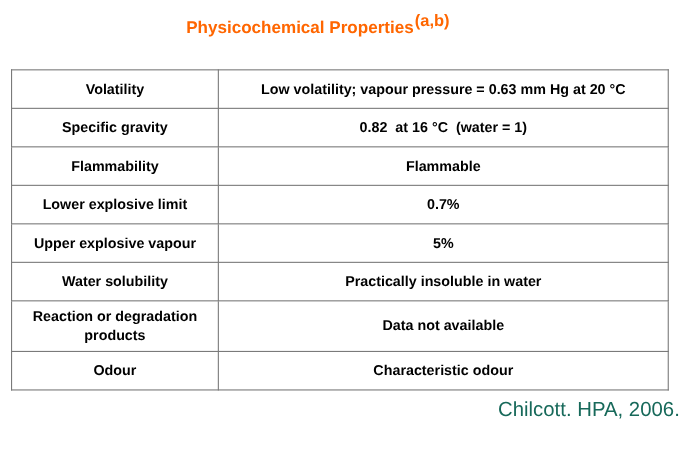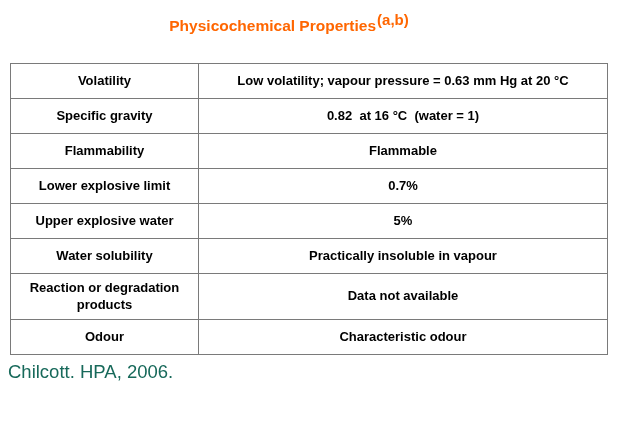--- a/index.html
+++ b/index.html
@@ -52,20 +52,21 @@
     line-height: 1.25;
   }
   td.prop { width: 167px; }
   tr.row  { height: 35px; }
   tr.row.tall { height: 46px; }
   .citation {
     margin: 5px 0 0 8px;
     color: #17695A;
     font-size: 18.5px;
     line-height: 24px;
+    text-align: right;
   }
 </style>
 </head>
 <body>
 
 <div class="page">
 
   <div class="title-wrap">
     <span>Physicochemical Properties</span><span class="title-sup">(a,b)</span>
   </div>
@@ -82,26 +83,26 @@
       </tr>
       <tr class="row">
         <td class="prop">Flammability</td>
         <td class="val">Flammable</td>
       </tr>
       <tr class="row">
         <td class="prop">Lower explosive limit</td>
         <td class="val">0.7%</td>
       </tr>
       <tr class="row">
-        <td class="prop">Upper explosive water</td>
+        <td class="prop">Upper explosive vapour</td>
         <td class="val">5%</td>
       </tr>
       <tr class="row">
         <td class="prop">Water solubility</td>
-        <td class="val">Practically insoluble in vapour</td>
+        <td class="val">Practically insoluble in water</td>
       </tr>
       <tr class="row tall">
         <td class="prop">Reaction or degradation products</td>
         <td class="val">Data not available</td>
       </tr>
       <tr class="row">
         <td class="prop">Odour</td>
         <td class="val">Characteristic odour</td>
       </tr>
     </tbody>

